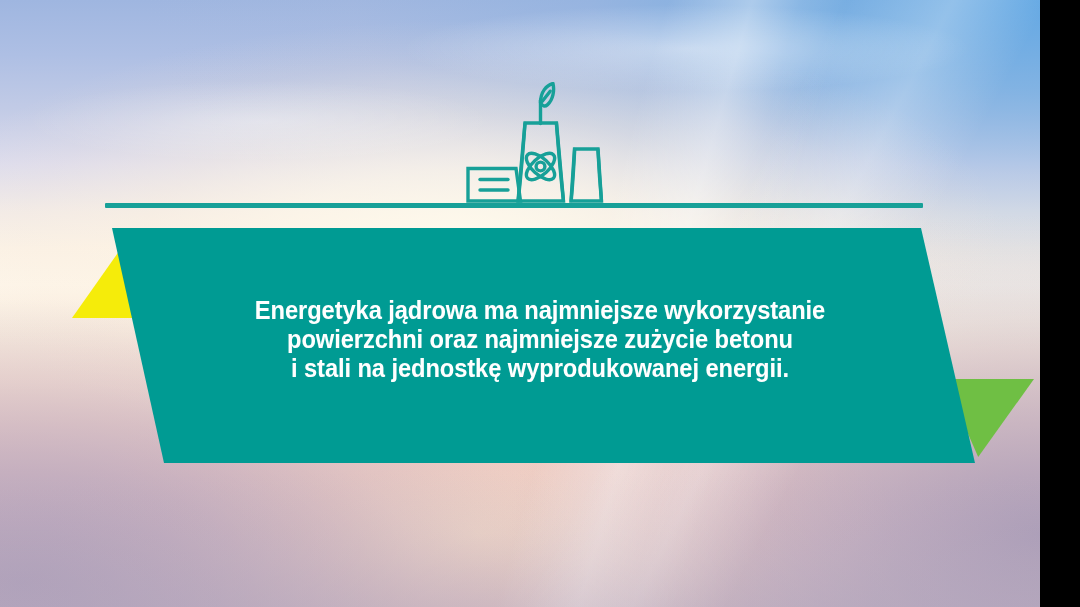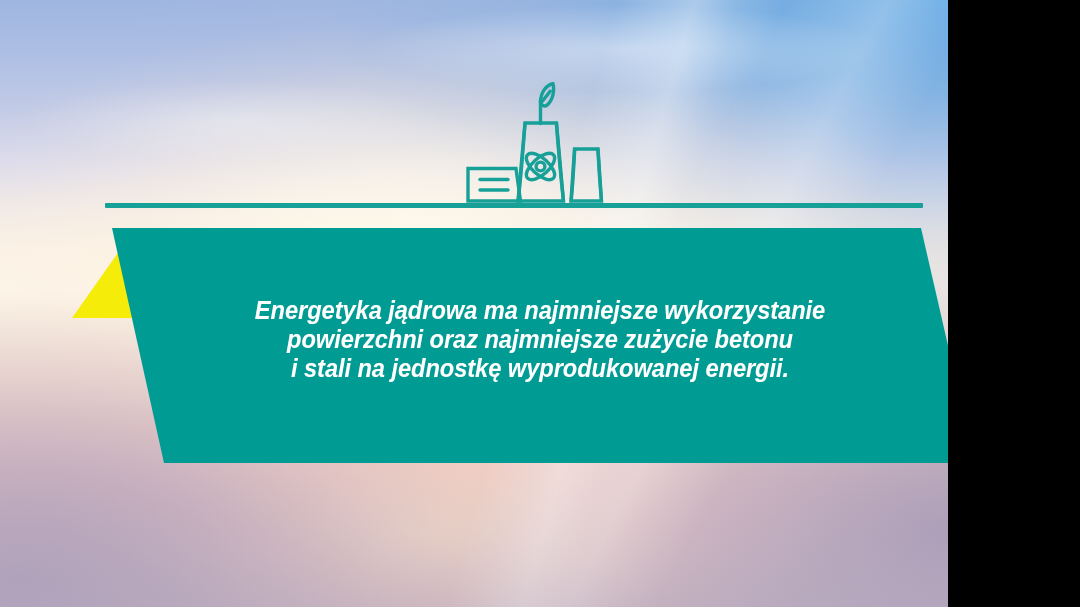--- a/index.html
+++ b/index.html
@@ -3,26 +3,25 @@
 <meta charset="utf-8">
 <title>Energetyka jądrowa</title>
 <style>
   html, body {
     margin: 0;
     padding: 0;
     background: #000;
   }
   #slide {
     position: relative;
-    width: 948px;
+    width: 1040px;
     height: 607px;
     overflow: hidden;
     font-family: "Liberation Sans", "DejaVu Sans", sans-serif;
     background: #a16207;
-    font-style: italic;
   }
 
   
   .sky-layer {
     position: absolute;
     inset: 0;
     pointer-events: none;
   }
   
   .sky-base {

